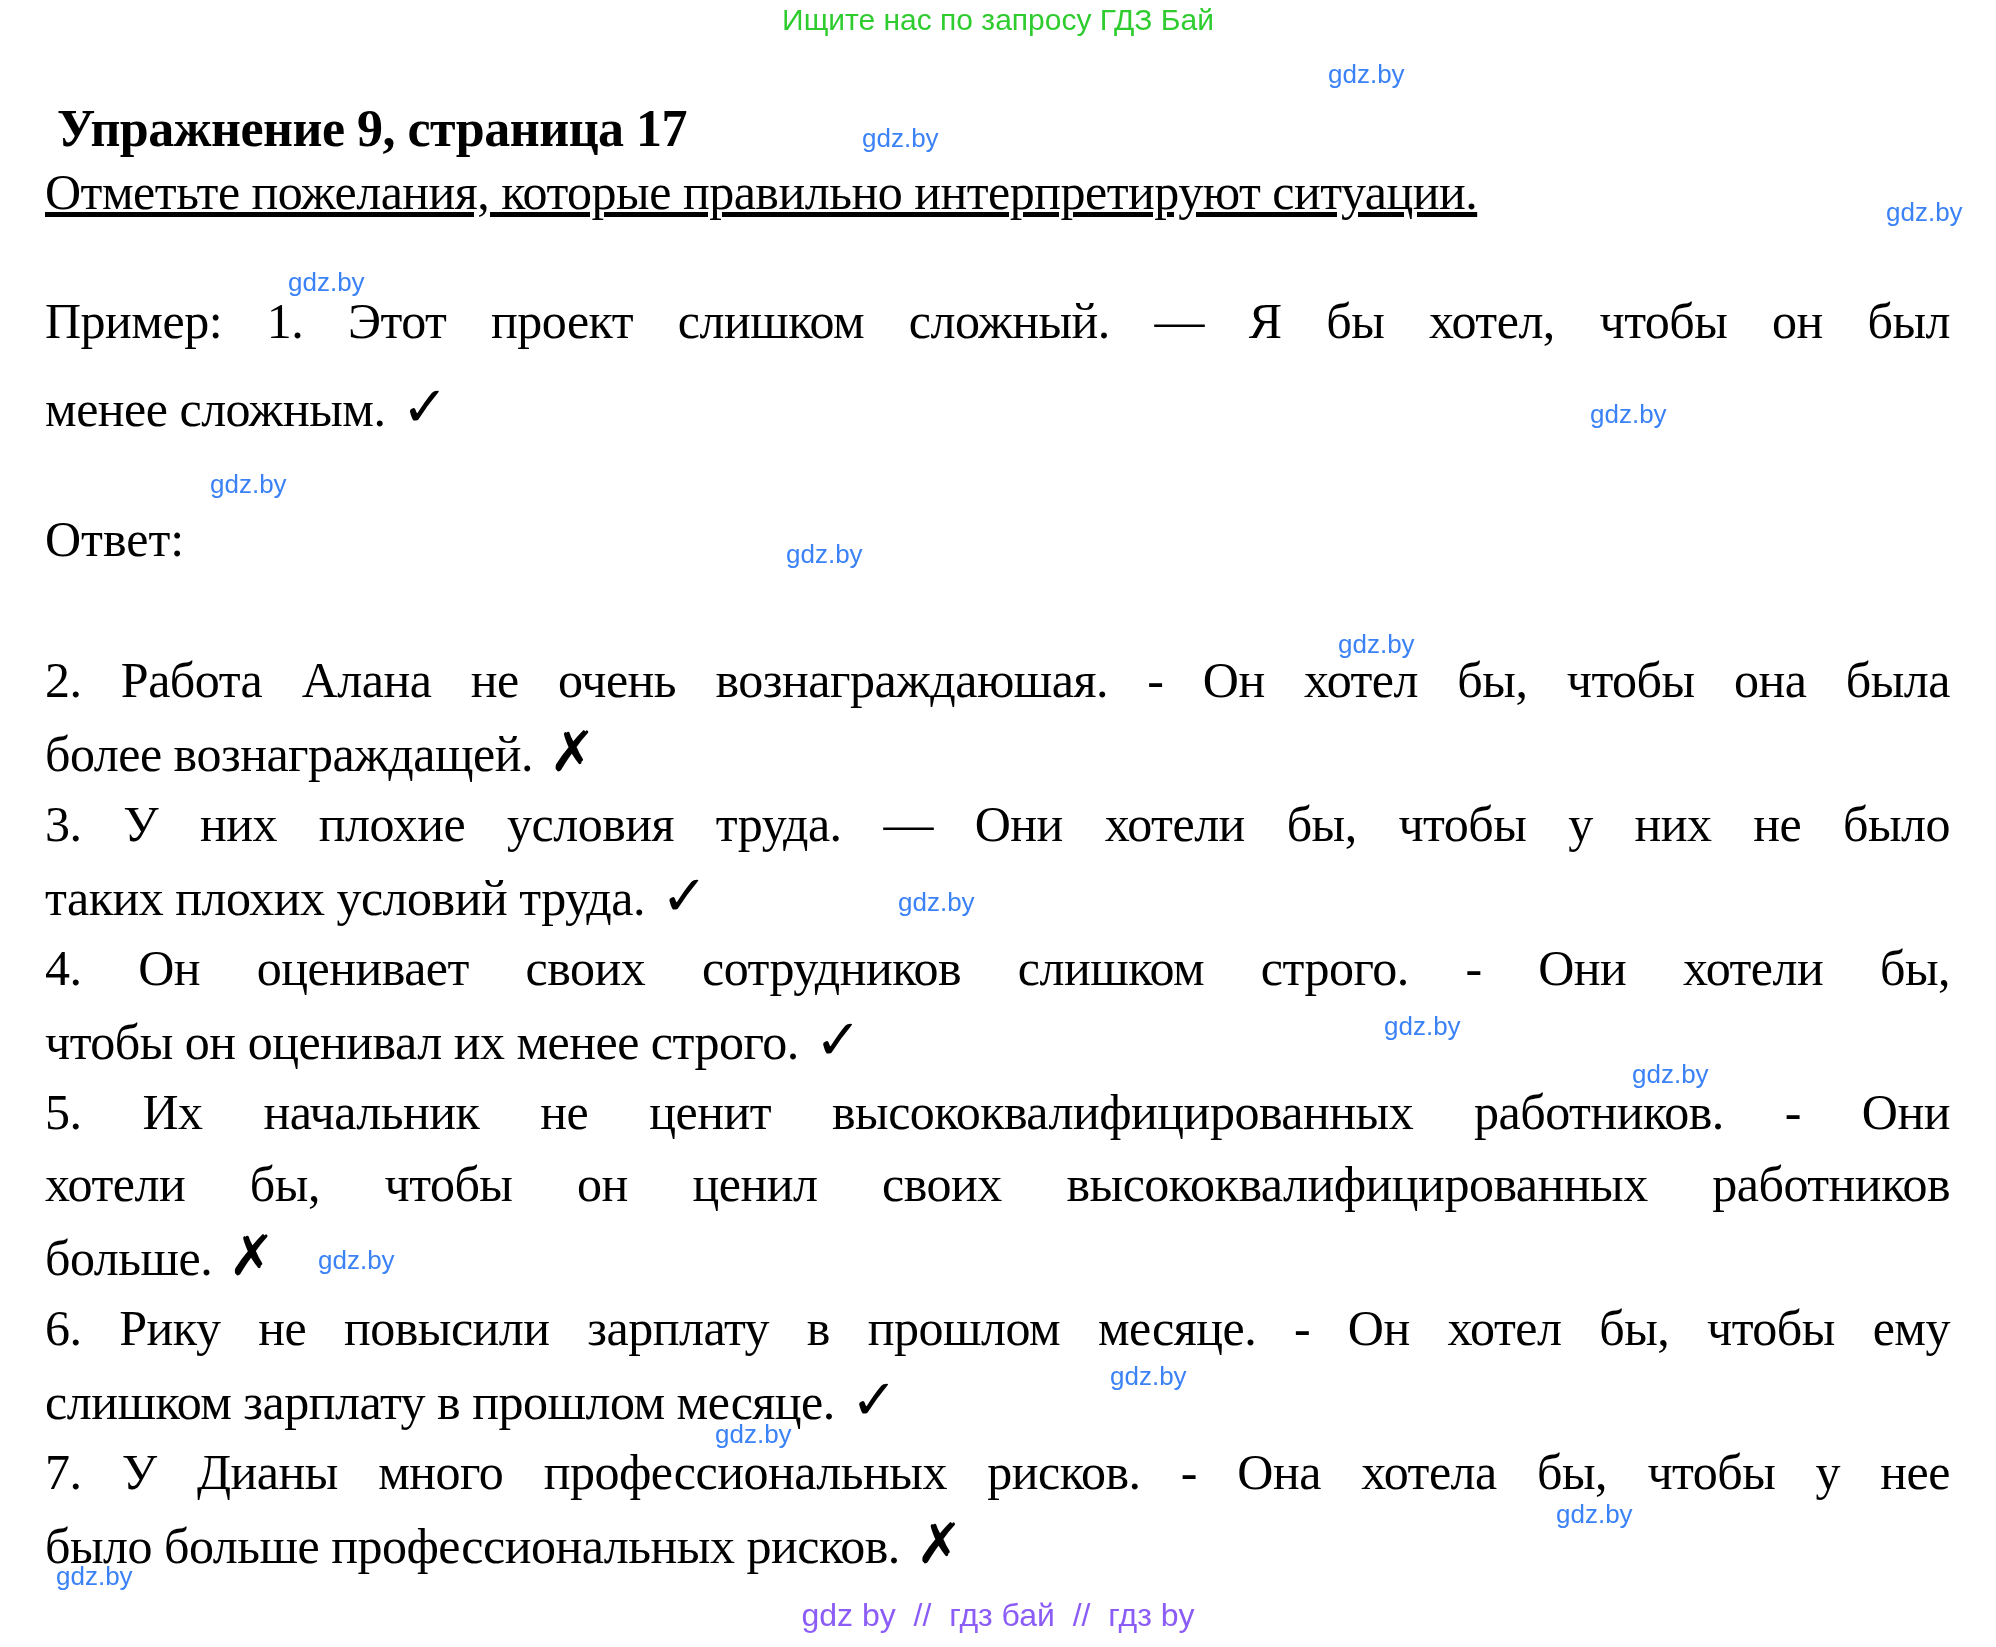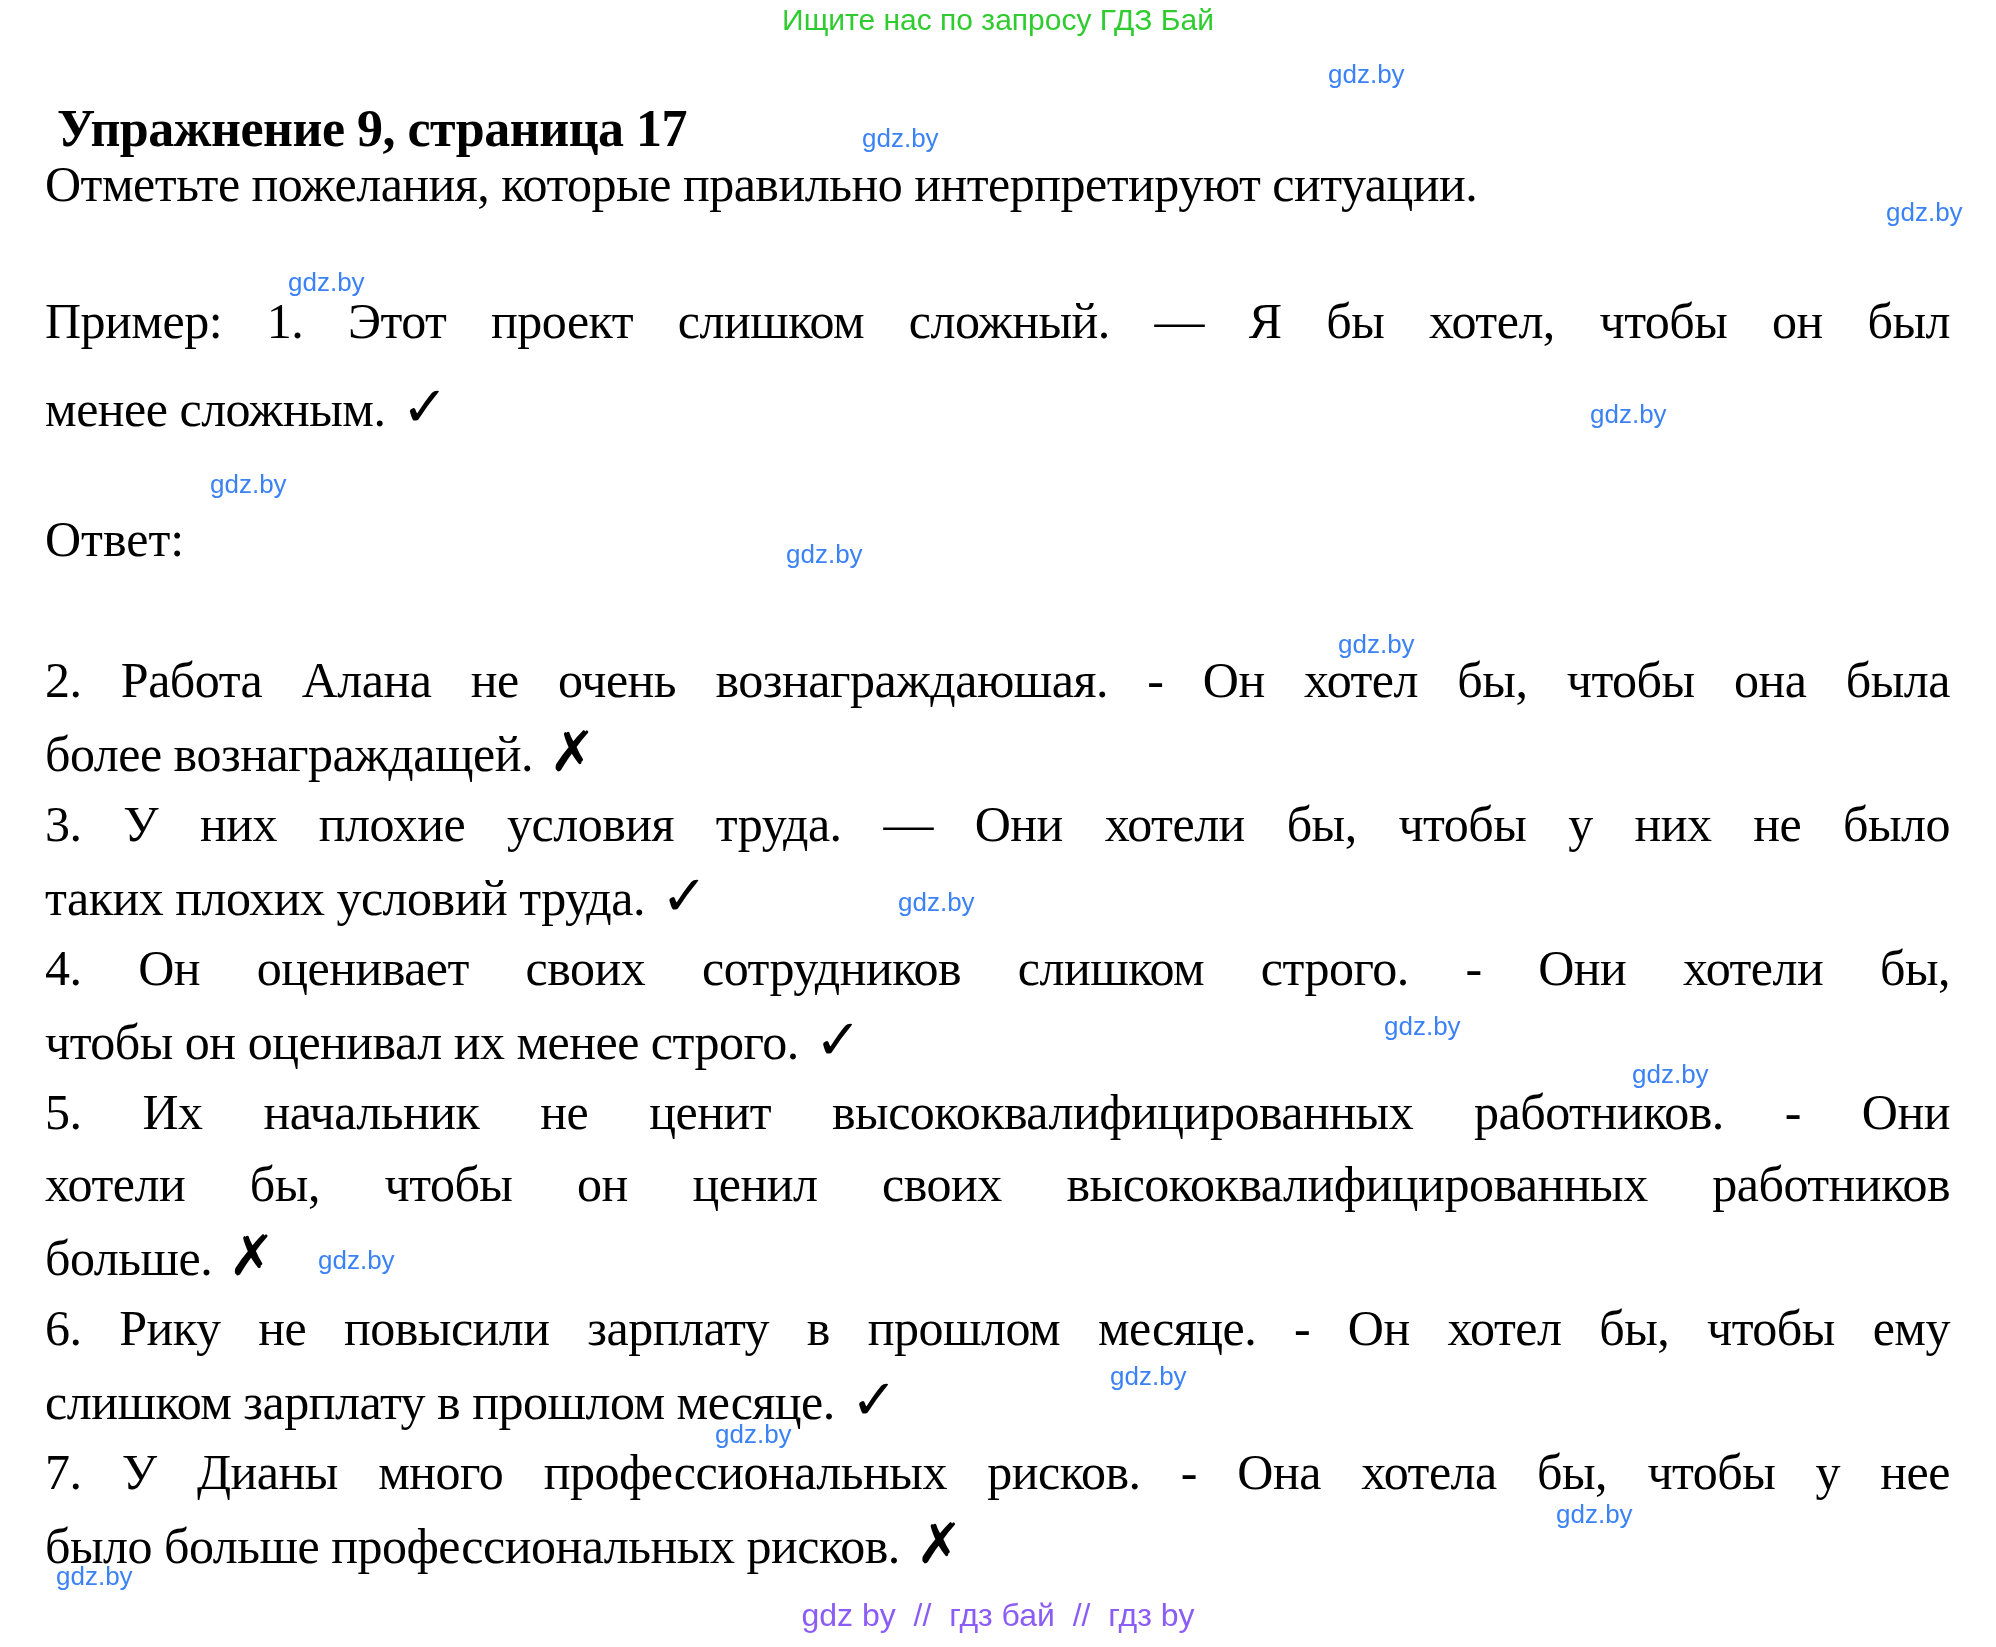--- a/index.html
+++ b/index.html
@@ -16,22 +16,22 @@
     text-align:center;
     font-family:"Liberation Sans","DejaVu Sans",sans-serif;
     font-size:30px;line-height:40px;
   }
   .title{
     position:absolute;left:45px;top:86px;margin:12px;
     font-size:52px;font-weight:bold;line-height:62px;
     letter-spacing:-0.5px;
   }
   .instruction{
-    position:absolute;left:45px;top:153px;width:1905px;
-    font-size:50px;line-height:62px;letter-spacing:-0.5px;
+    position:absolute;left:45px;top:161px;width:1905px;
+    font-size:50px;line-height:62px;letter-spacing:-0.5px;text-decoration:underline;
   }
   .line{
     position:absolute;left:45px;width:1905px;
     font-size:50px;line-height:62px;letter-spacing:-0.5px;margin-top:8px;
   }
   .answer-label{
     position:absolute;left:45px;top:508px;
     font-size:50px;line-height:62px;
   }
   .items{

